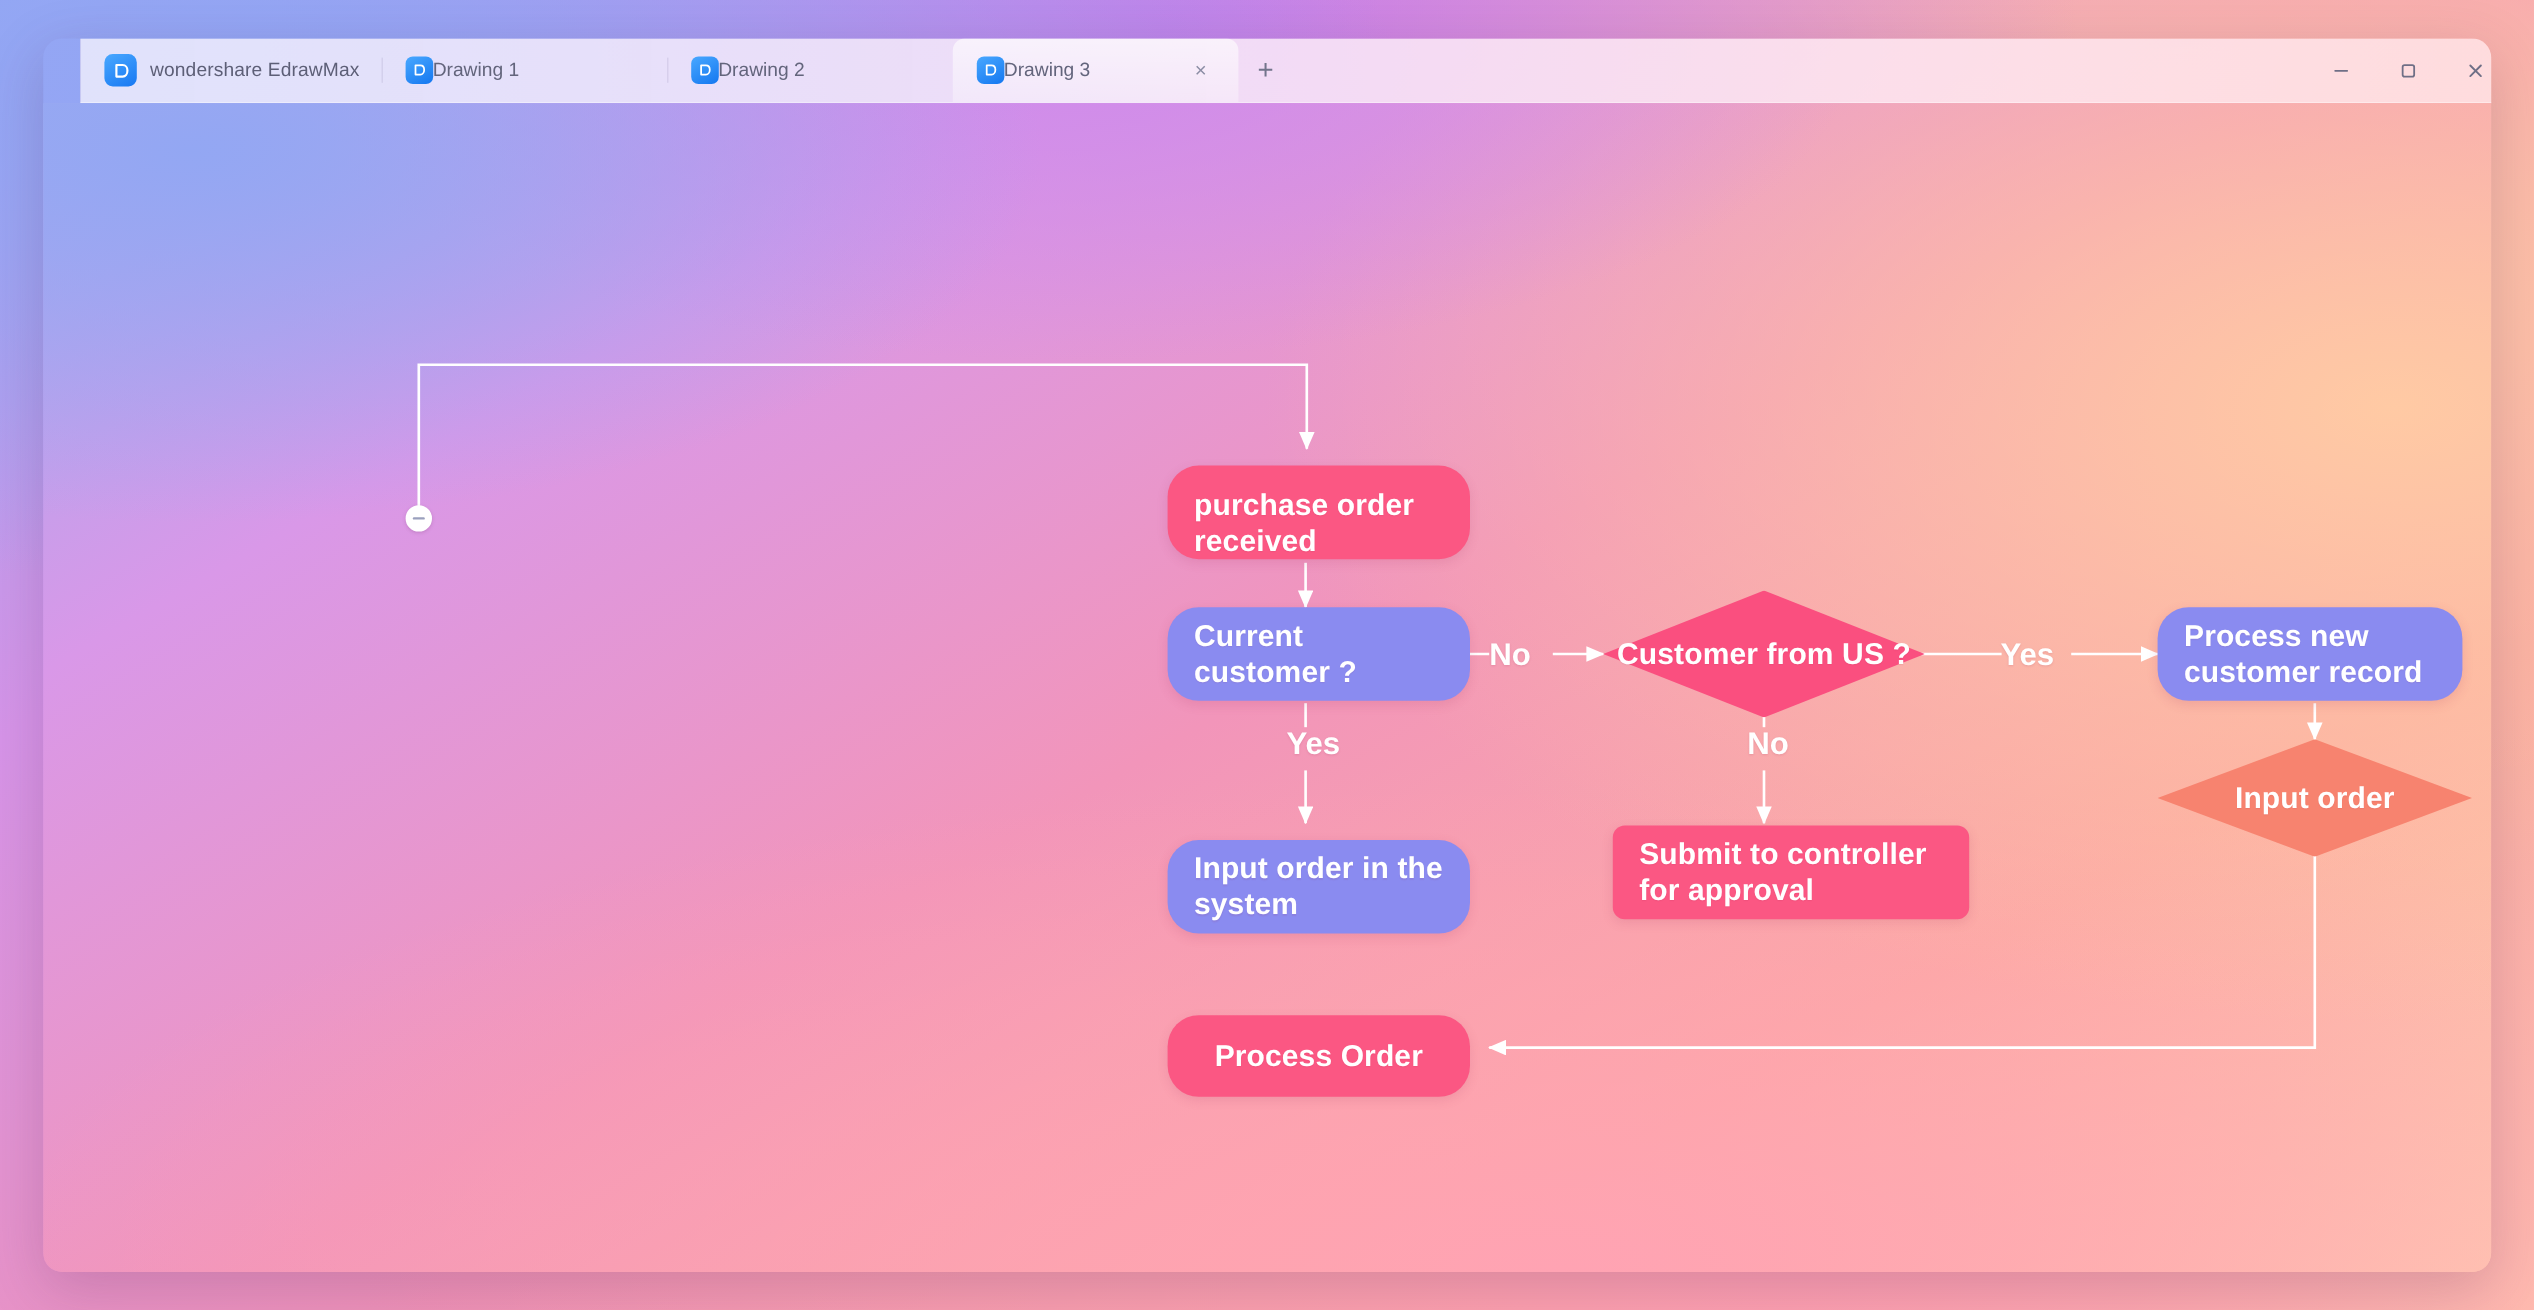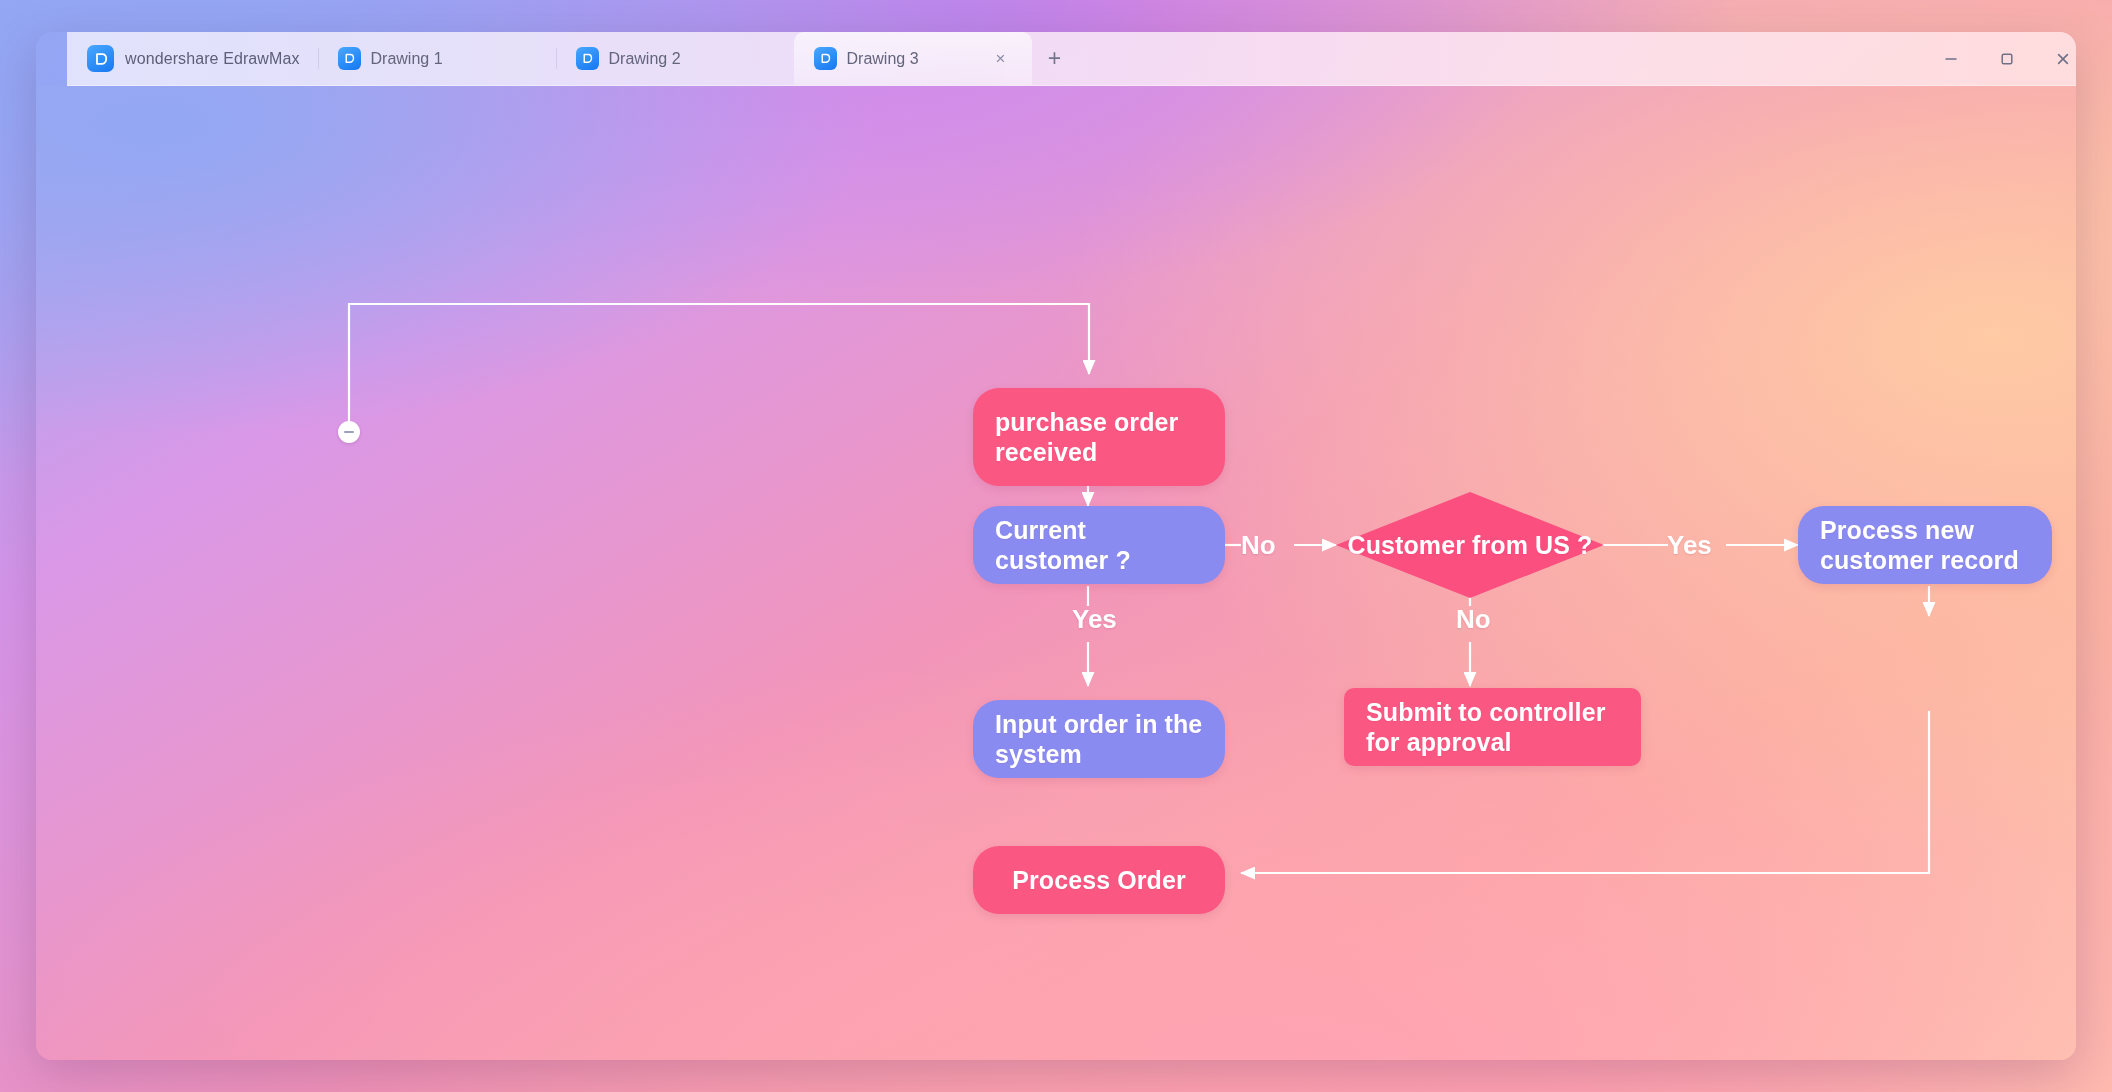--- a/index.html
+++ b/index.html
@@ -76,21 +76,20 @@
     white-space: nowrap;
     letter-spacing: 0.1px;
     filter: blur(0.35px);
   }
 
   .tabstrip { display: flex; align-items: stretch; height: 100%; }
 
   .tab {
     display: flex;
     align-items: center;
-    gap: 10px;
     padding: 0 20px;
     min-width: 238px;
     height: 100%;
     position: relative;
     cursor: default;
   }
   .tab + .tab::before,
   .tabstrip .tab:first-child::before {
     content: "";
     position: absolute;
@@ -342,21 +341,21 @@
           <path d="M1893 500 L1893 530" marker-end="url(#arrow)"></path>
 
           <path d="M1893 625 L1893 787 L1205 787" marker-end="url(#arrow)"></path>
         </g>
       </svg>
 
       <div id="collapse-handle" style="left:302px; top:335px;">
         <span class="minus"></span>
       </div>
 
-      <div class="node rounded" style="left:937px; top:302px; width:252px; height:98px; background:#fb5783; font-size:25px;">
+      <div class="node rounded" style="left:937px; top:302px; width:252px; height:78px; background:#fb5783; font-size:25px;align-items:flex-end;">
         <span class="label">purchase order received</span>
       </div>
 
       <div class="node rounded" style="left:937px; top:420px; width:252px; height:78px; background:#8a8bf0; font-size:25px;align-items:center;">
         <span class="label">Current customer ?</span>
       </div>
 
       <div class="node diamond center" style="left:1300px; top:406px; width:268px; height:106px; font-size:25px;">
         <span class="dia-shape" style="background:#fa4f7f;"></span>
         <span class="label">Customer from US ?</span>
@@ -367,20 +366,24 @@
       </div>
 
       <div class="node rounded" style="left:937px; top:602px; width:252px; height:78px; background:#8a8bf0; font-size:25px;margin-top:12px;">
         <span class="label">Input order in the system</span>
       </div>
 
       <div class="node soft" style="left:1308px; top:602px; width:297px; height:78px; background:#fb5783; font-size:25px;">
         <span class="label">Submit to controller for approval</span>
       </div>
 
+      <div class="node diamond center" style="left:1762px; top:530px; width:262px; height:98px; font-size:25px;">
+        <span class="dia-shape" style="background:#f7836f;"></span>
+        <span class="label">Input order</span>
+      </div>
 
       <div class="node rounded center" style="left:937px; top:760px; width:252px; height:68px; background:#fb5783; font-size:25px;">
         <span class="label">Process Order</span>
       </div>
 
       <div class="edge-label" style="left:1205px; top:444px;">No</div>
 
       <div class="edge-label" style="left:1036px; top:518px;">Yes</div>
 
       <div class="edge-label" style="left:1631px; top:444px;">Yes</div>

